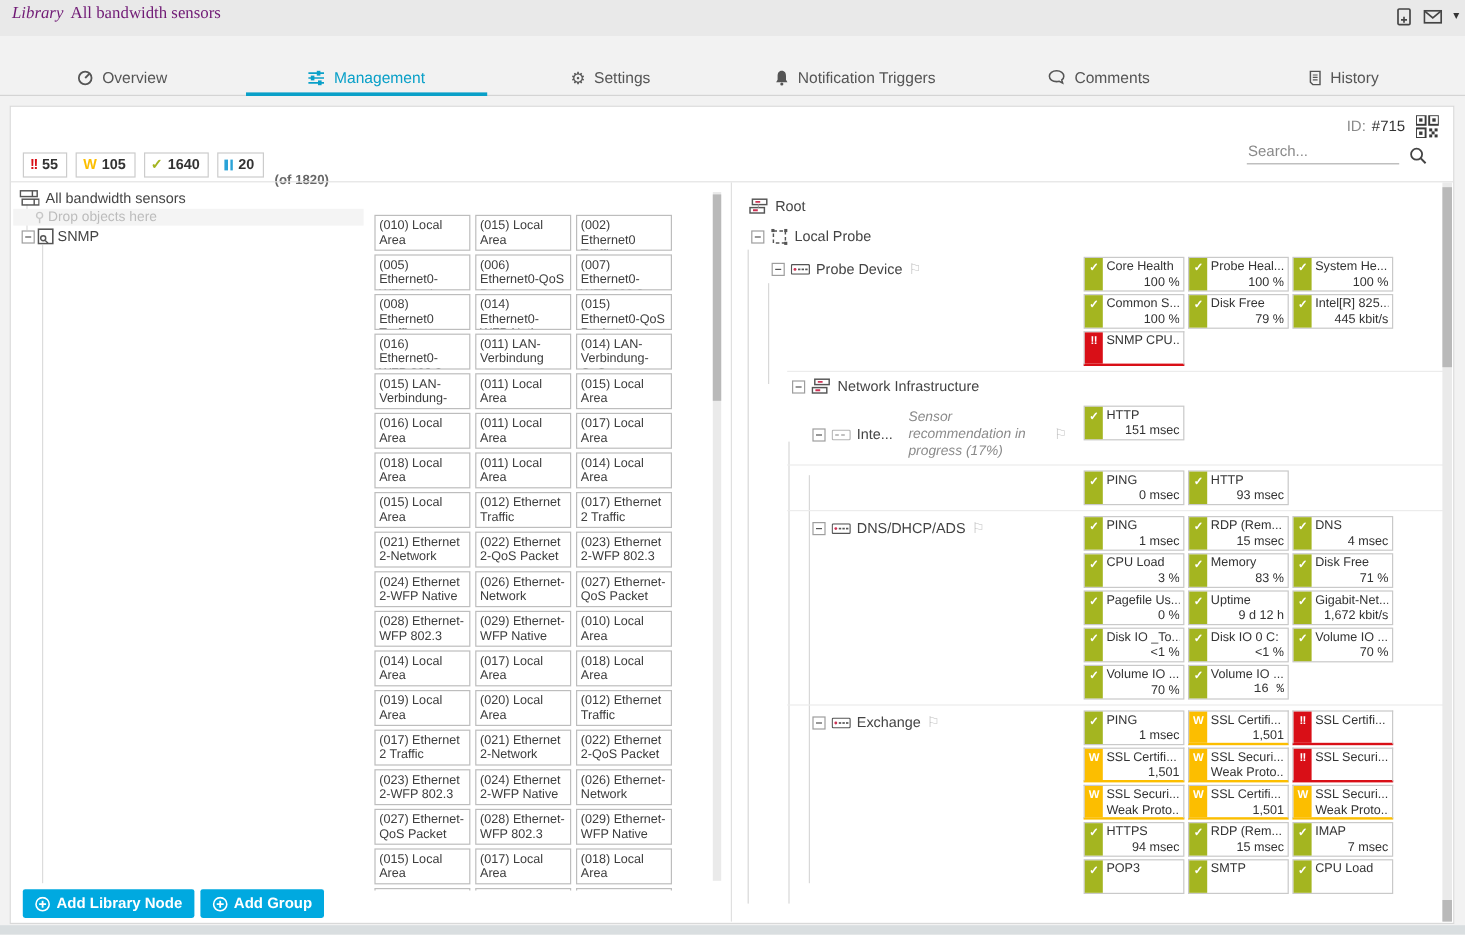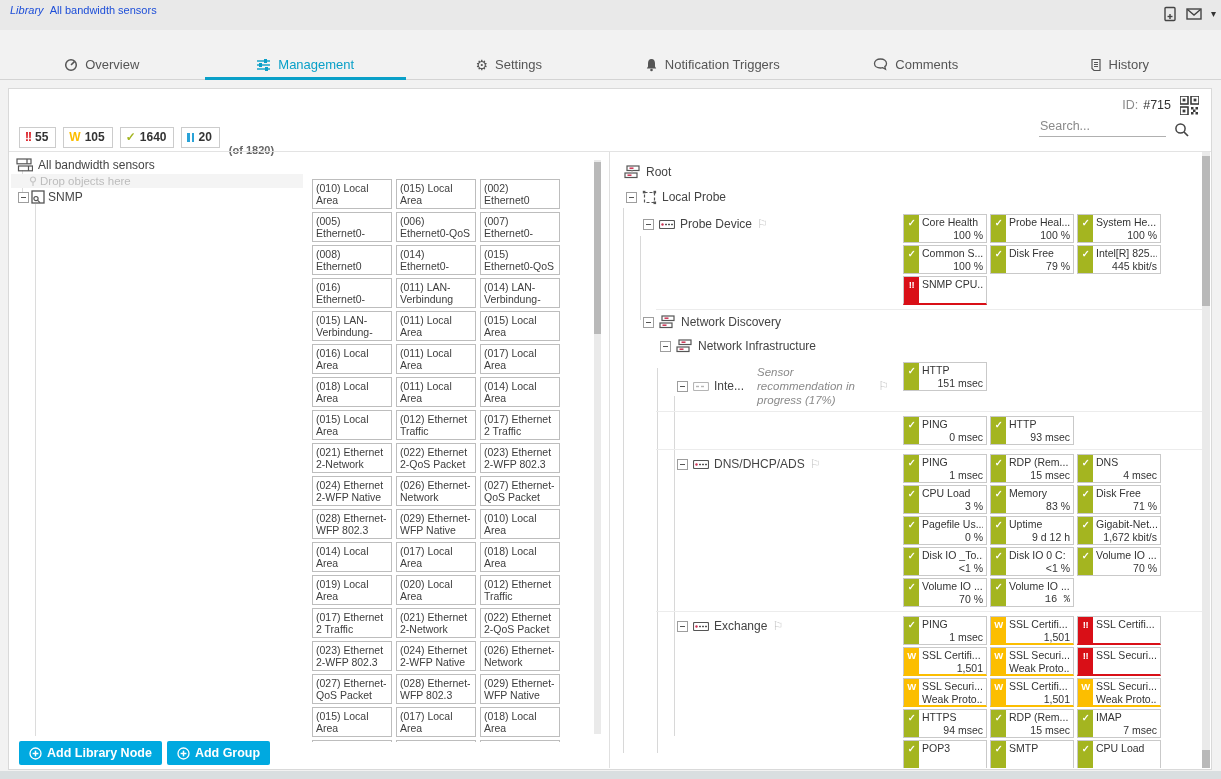--- a/index.html
+++ b/index.html
@@ -3,21 +3,21 @@
 <meta charset="utf-8">
 <style>
   html,body{margin:0;padding:0;}
   body{
     width:1221px;height:779px;overflow:hidden;position:relative;
     background:#f2f2f2;font-family:"Liberation Sans",sans-serif;color:#444;
     -webkit-font-smoothing:antialiased;
   }
   
   .titlebar{position:absolute;top:0;left:0;right:0;height:30px;background:#e9e9e9;}
-  .title{position:absolute;left:10px;top:4px;font-size:11px;color:#1d4ed8;white-space:nowrap;}
+  .title{position:absolute;left:10px;top:4px;font-size:14px;color:#701a75;white-space:nowrap;font-family:Liberation Serif, serif;}
   .title .prefix{font-style:italic;margin-right:6px;}
   .titlebar-icons{position:absolute;right:5px;top:6px;display:flex;align-items:center;gap:9px;color:#444;}
   .titlebar-icons .caret{font-size:10px;color:#333;line-height:10px;}
   
   .tabs{position:absolute;top:50px;left:0;right:0;height:29px;display:flex;border-bottom:1px solid #d4d4d4;}
   .tab{flex:1;display:flex;align-items:center;justify-content:center;gap:7px;font-size:13px;color:#555;position:relative;cursor:pointer;white-space:nowrap;}
   .tab .gicon{font-size:14px;line-height:14px;color:#555;}
   .tab.active{color:#0aa0c8;}
   .tab.active::after{content:"";position:absolute;left:1px;right:1px;bottom:-1px;height:3px;background:#0aa0c8;}
   
@@ -427,34 +427,20 @@
           <div class="sensor error">
             <span class="strip">!!</span>
             <span class="s-body">
               <span class="s-name" style="display: block;">SNMP CPU...</span>
               <span class="s-value" style="display: block;"></span>
             </span>
           </div>
         </div>
     </section>
 
-    <div class="t-row" style="padding-left:25px;">
-      <span class="expander"></span>
-      <span>
-          <svg width="17" height="14" viewBox="0 0 17 14">
-            <g fill="none" stroke="#555" stroke-width="1.2">
-              <rect x="3" y="1" width="12" height="4.5"></rect>
-              <rect x="1" y="8" width="12" height="4.5"></rect>
-            </g>
-            <line x1="5.5" y1="3.2" x2="9.5" y2="3.2" stroke="#cc3355" stroke-width="1.5"></line>
-            <line x1="3.5" y1="10.2" x2="7.5" y2="10.2" stroke="#cc3355" stroke-width="1.5"></line>
-          </svg>
-        </span>
-      <span>Network Discovery</span>
-    </div>
 
     <div class="t-row" style="padding-left:42px;">
       <span class="expander"></span>
       <span>
           <svg width="17" height="14" viewBox="0 0 17 14">
             <g fill="none" stroke="#555" stroke-width="1.2">
               <rect x="3" y="1" width="12" height="4.5"></rect>
               <rect x="1" y="8" width="12" height="4.5"></rect>
             </g>
             <line x1="5.5" y1="3.2" x2="9.5" y2="3.2" stroke="#cc3355" stroke-width="1.5"></line>

